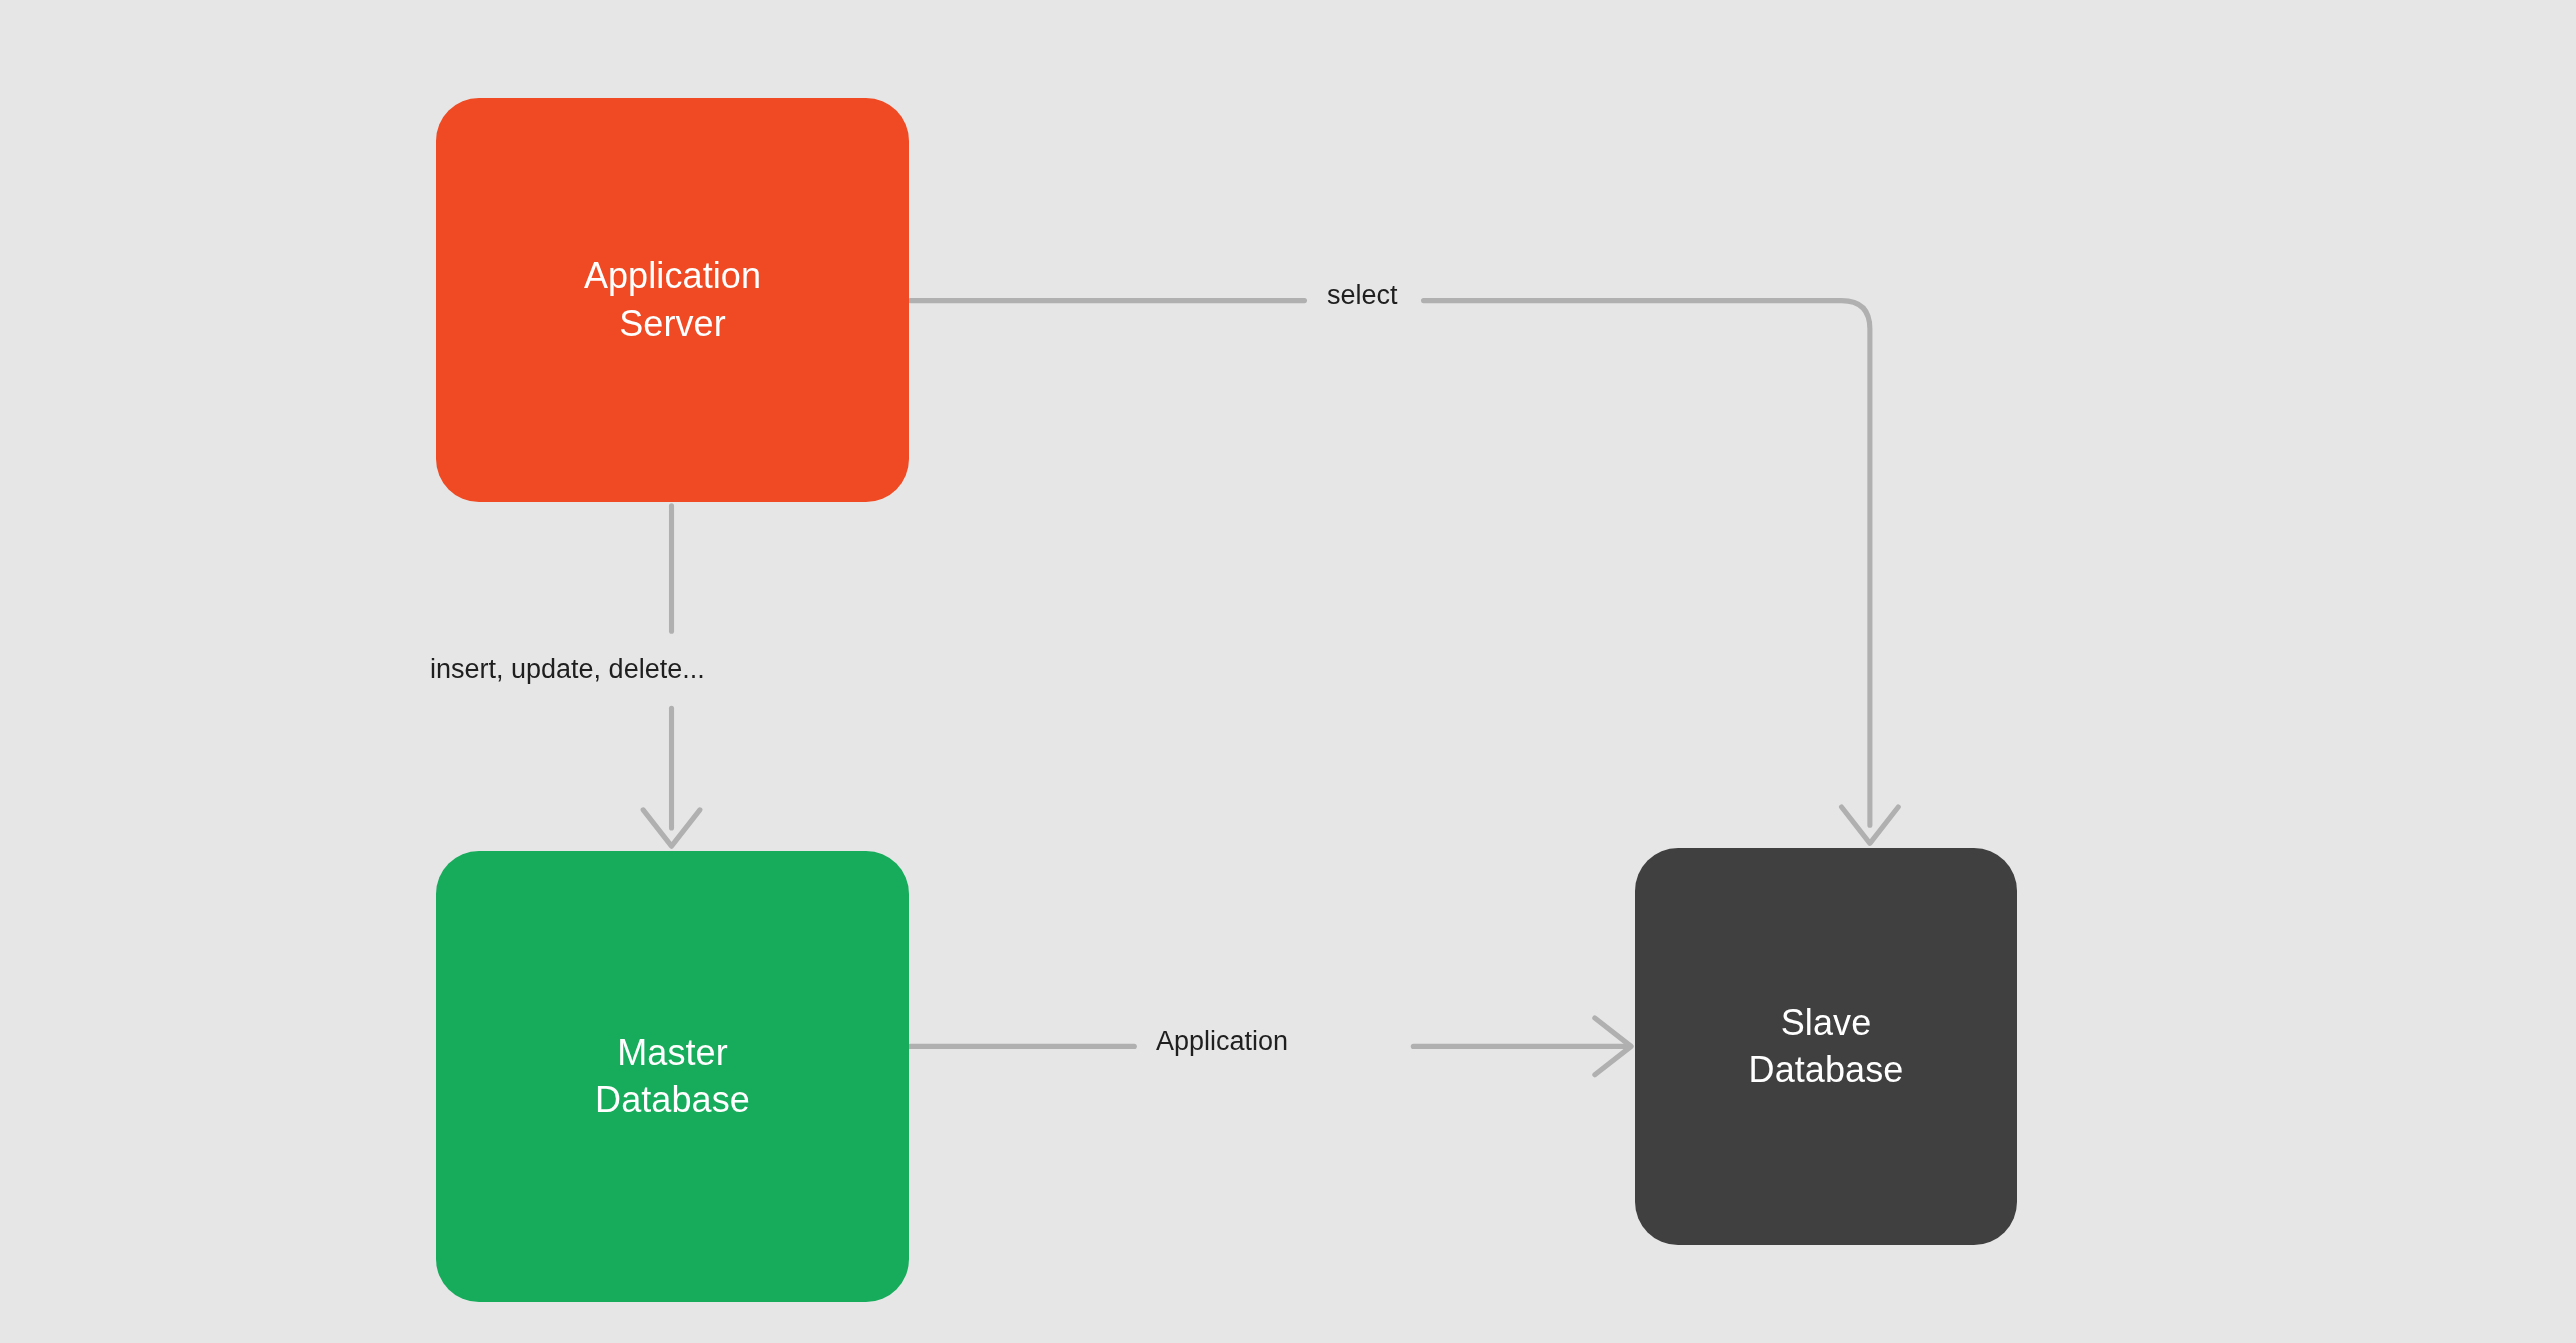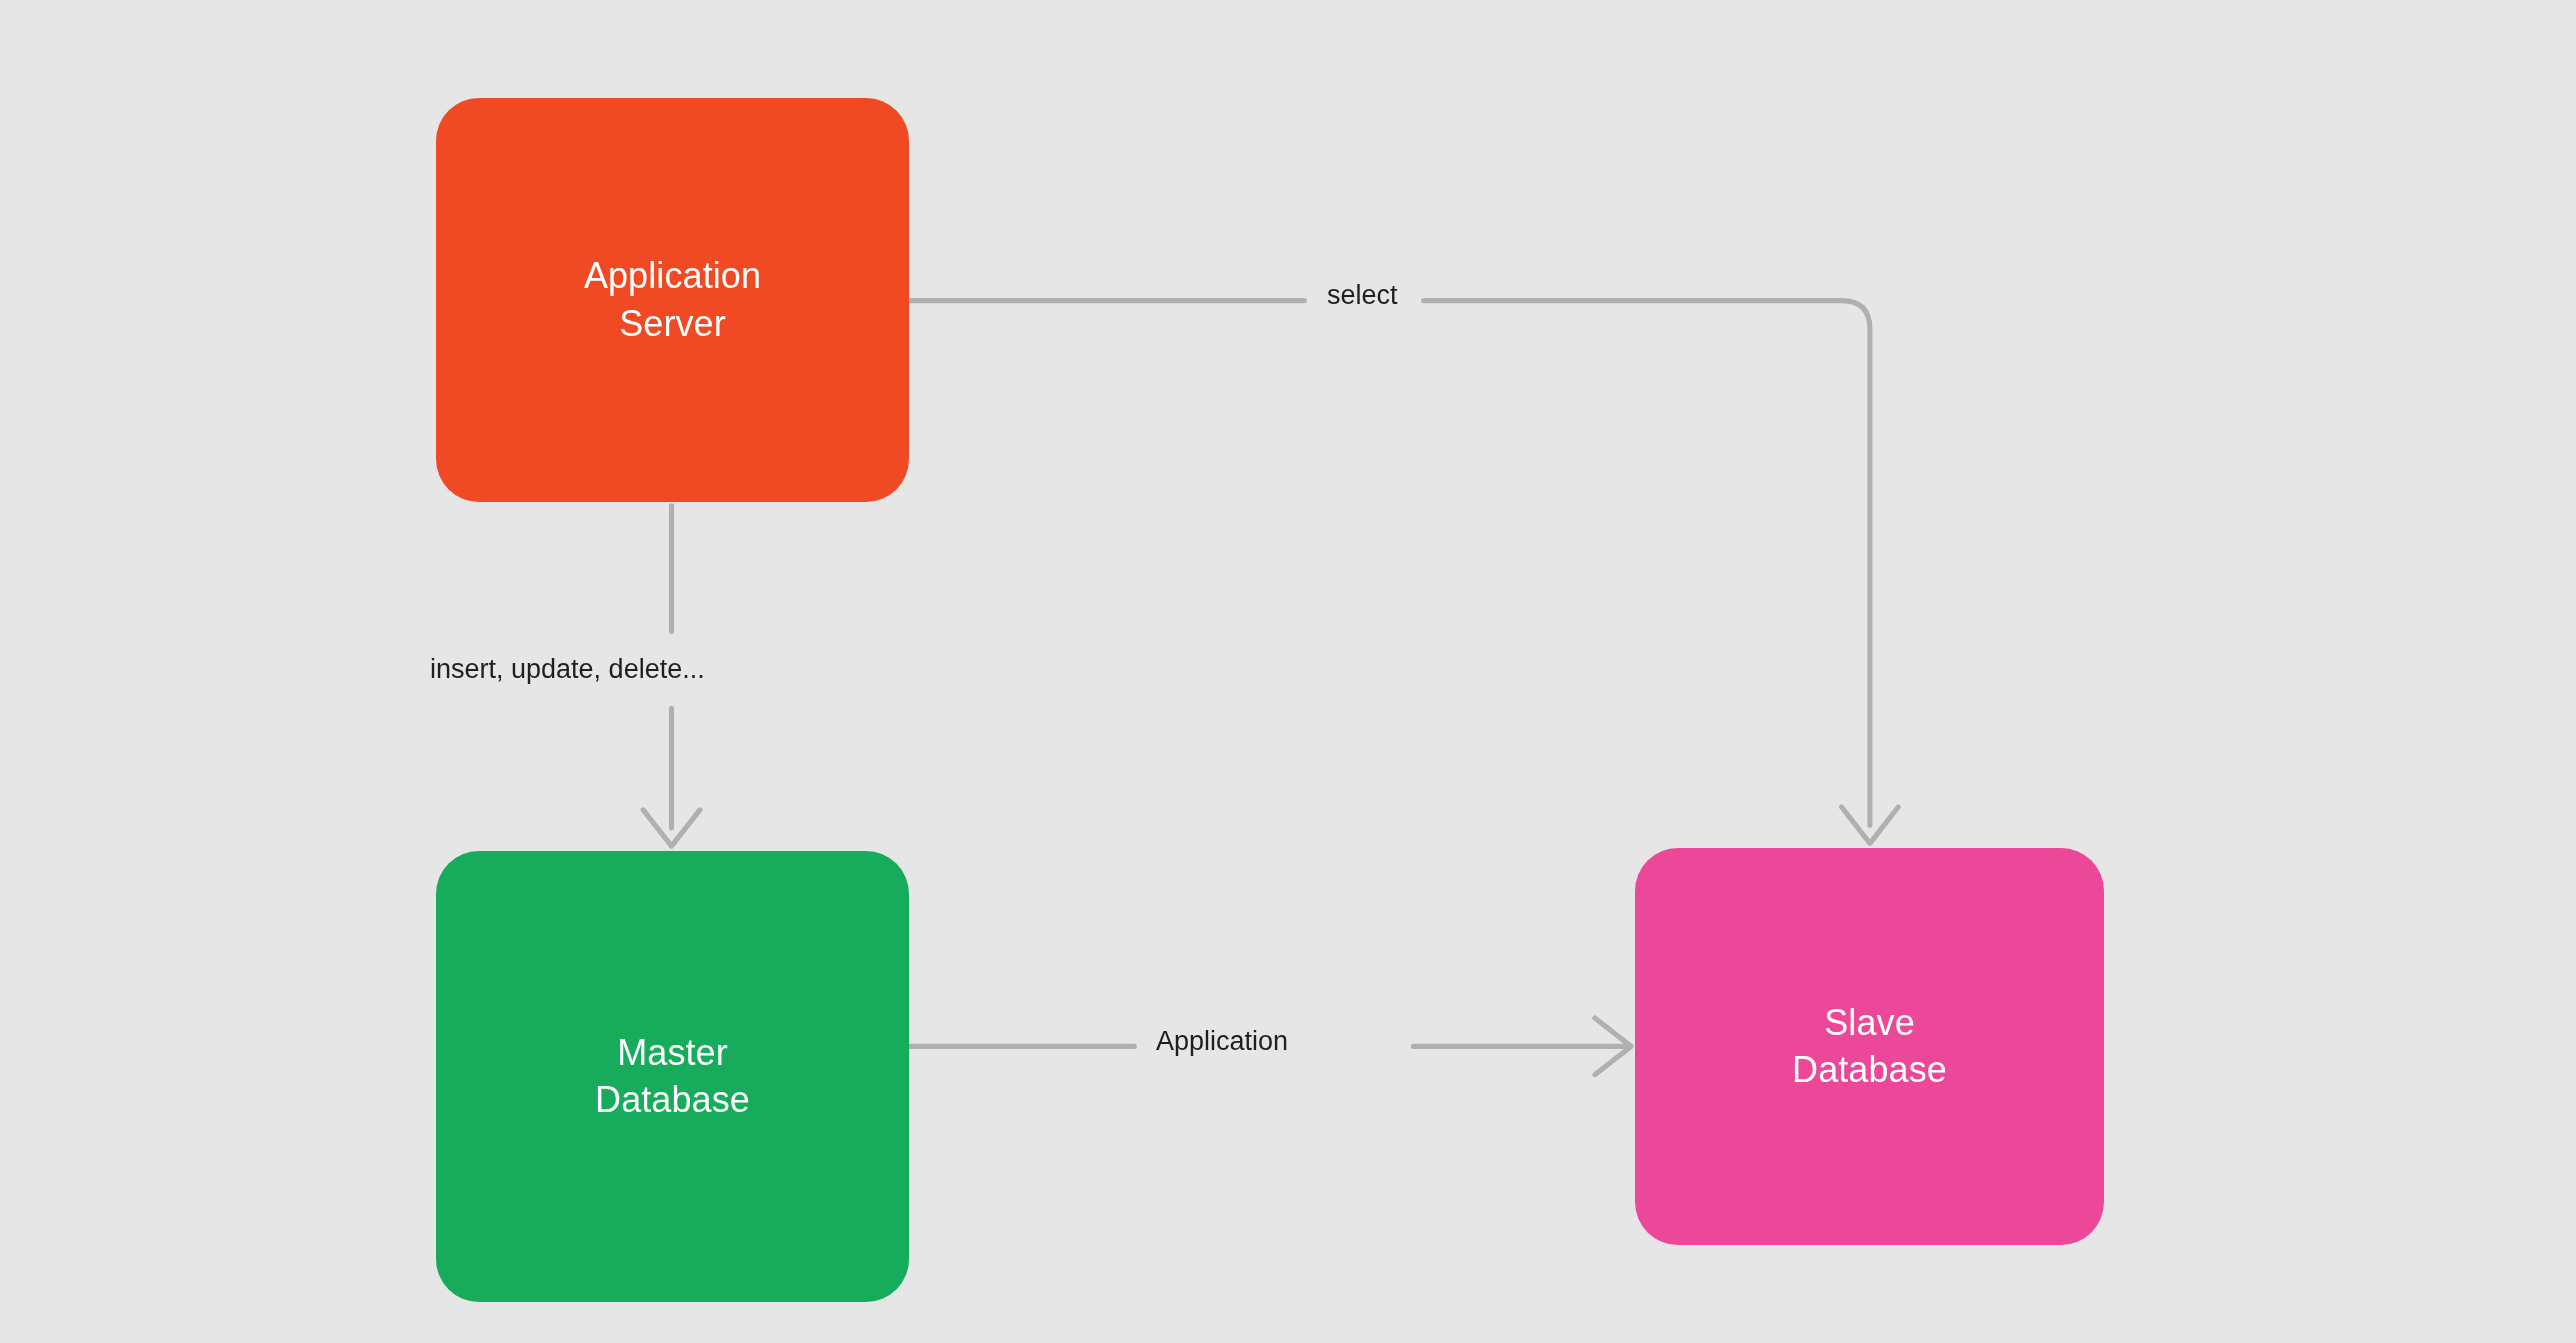--- a/index.html
+++ b/index.html
@@ -57,23 +57,23 @@
   #node-master-db {
     left: 436px;
     top: 851px;
     width: 473px;
     height: 451px;
     background: #16ac5b;
   }
   #node-slave-db {
     left: 1635px;
     top: 848px;
-    width: 469px;
+    width: 382px;
     height: 397px;
-    background: #ec4899;
+    background: #404040;
   }
   .edge-label {
     position: absolute;
     color: #1f1f1f;
     font-size: 27px;
     line-height: 1;
     white-space: nowrap;
     font-weight: 400;
     -webkit-font-smoothing: antialiased;
   }

